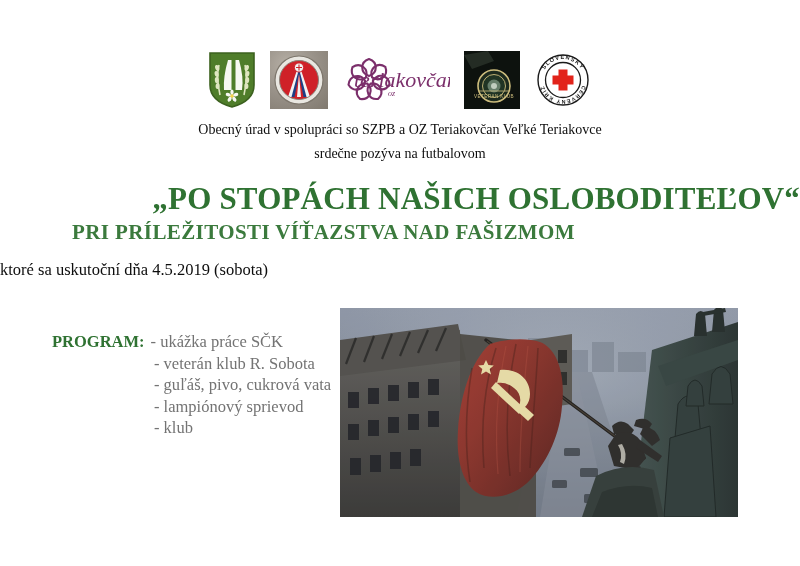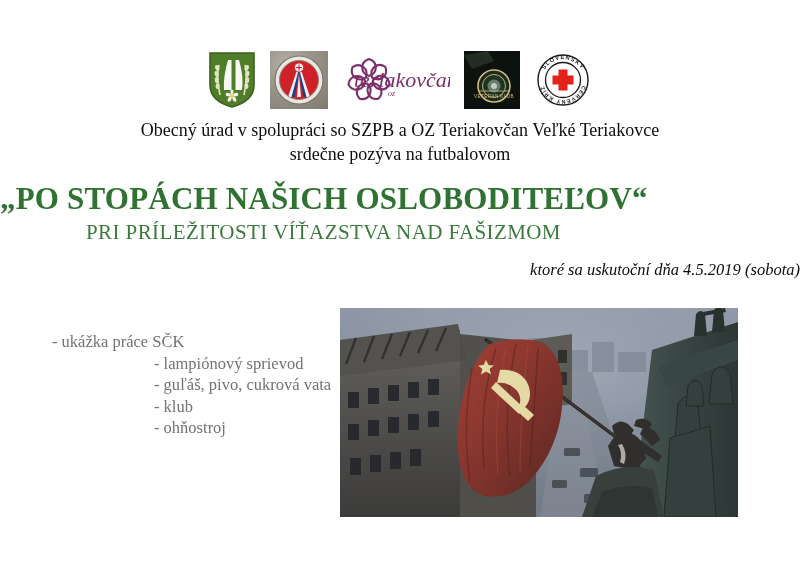--- a/index.html
+++ b/index.html
@@ -69,60 +69,59 @@
     height: 58px;
   }
 
   
   .invite {
     position: absolute;
     top: 118px;
     left: 0;
     width: 800px;
     text-align: center;
-    font-size: 18px;
+    font-size: 14px;
     line-height: 24px;
     color: #0d0d0d;
   }
 
   .main-title {
     position: absolute;
     top: 181px;
     left: 0;
     width: 800px;
-    text-align: left;
+    text-align: right;
     font-size: 31px;
     font-weight: bold;
     letter-spacing: 0.2px;
     color: #2f7232;
     white-space: nowrap;
   }
 
   .sub-title {
     position: absolute;
     top: 220px;
     left: 0;
     width: 647px;
     text-align: center;
     font-size: 21px;
-    font-weight: normal;
+    font-weight: bold;
     letter-spacing: 0.4px;
     color: #3b7a3d;
   }
 
   .when {
     position: absolute;
     top: 259px;
     left: 0;
     width: 800px;
-    text-align: right;
+    text-align: left;
     font-size: 16.5px;
     line-height: 22px;
     color: #0d0d0d;
-    font-style: italic;
   }
 
   
   .program {
     position: absolute;
     top: 331px;
     left: 52px;
     width: 300px;
   }
   .program-row {
@@ -275,37 +274,38 @@
 
 <div class="main-title">„PO STOPÁCH NAŠICH OSLOBODITEĽOV“</div>
 <div class="sub-title">PRI PRÍLEŽITOSTI VÍŤAZSTVA NAD FAŠIZMOM</div>
 
 <div class="when">
   <div>ktoré sa uskutoční dňa 4.5.2019 (sobota)</div>
 </div>
 
 <div class="program">
   <div class="program-row">
+    <span class="program-label">PROGRAM:</span>
     <span class="program-item">- ukážka práce SČK</span>
+  </div>
+  <div class="program-row">
+    <span class="program-spacer"></span>
+    <span class="program-item">- veterán klub R. Sobota</span>
+  </div>
+  <div class="program-row">
+    <span class="program-spacer"></span>
+    <span class="program-item">- guľáš, pivo, cukrová vata</span>
   </div>
   <div class="program-row">
     <span class="program-spacer"></span>
     <span class="program-item">- lampiónový sprievod</span>
   </div>
   <div class="program-row">
     <span class="program-spacer"></span>
-    <span class="program-item">- guľáš, pivo, cukrová vata</span>
-  </div>
-  <div class="program-row">
-    <span class="program-spacer"></span>
     <span class="program-item">- klub</span>
-  </div>
-  <div class="program-row">
-    <span class="program-spacer"></span>
-    <span class="program-item">- ohňostroj</span>
   </div>
 </div>
 
 <div class="artwork">
   <svg width="398" height="209" viewBox="0 0 398 209">
     <defs>
       <linearGradient id="sky" x1="0" y1="0" x2="0" y2="1">
         <stop offset="0%" stop-color="#8e96a6"></stop>
         <stop offset="45%" stop-color="#7d8694"></stop>
         <stop offset="100%" stop-color="#616a77"></stop>

